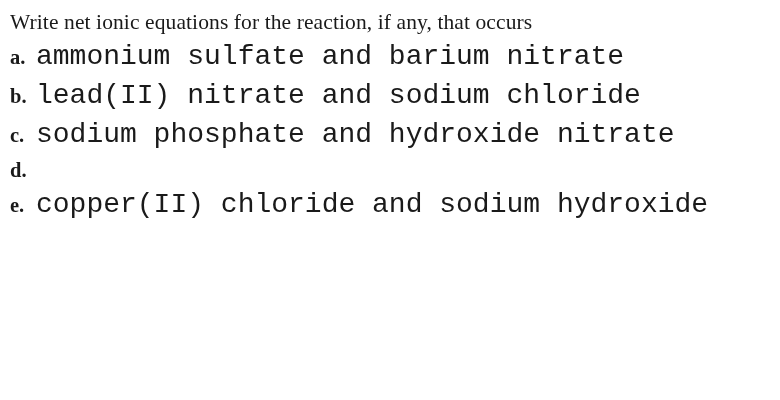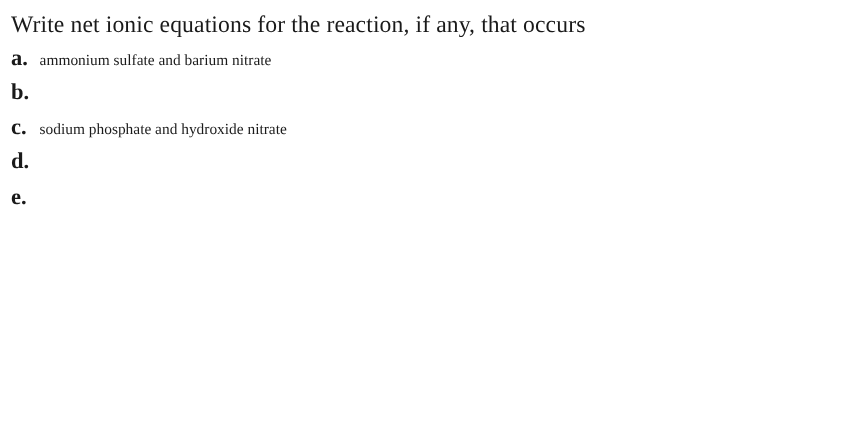--- a/index.html
+++ b/index.html
@@ -46,45 +46,48 @@
     white-space: nowrap;
   }
   .item-label {
     font-weight: bold;
     width: 26px;
     flex: 0 0 26px;
     text-align: left;
     font-size: 20.5px;
   }
   .item-text {
-    font-size: 14px;
+    font-size: 28px;
+    font-family: Liberation Mono, monospace;
   }
 </style>
 </head>
 <body>
 
 <div class="page">
 
   <p class="prompt">
     <span class="line">Write net ionic equations for the reaction, if any, that occurs</span>
   </p>
 
   <ul class="items">
     <li class="item">
       <span class="item-label">a.</span>
       <span class="item-text">ammonium sulfate and barium nitrate</span>
     </li>
     <li class="item">
       <span class="item-label">b.</span>
+      <span class="item-text">lead(II) nitrate and sodium chloride</span>
     </li>
     <li class="item">
       <span class="item-label">c.</span>
       <span class="item-text">sodium phosphate and hydroxide nitrate</span>
     </li>
     <li class="item">
       <span class="item-label">d.</span>
     </li>
     <li class="item">
       <span class="item-label">e.</span>
+      <span class="item-text">copper(II) chloride and sodium hydroxide</span>
     </li>
   </ul>
 
 </div>
 
 </body></html>

